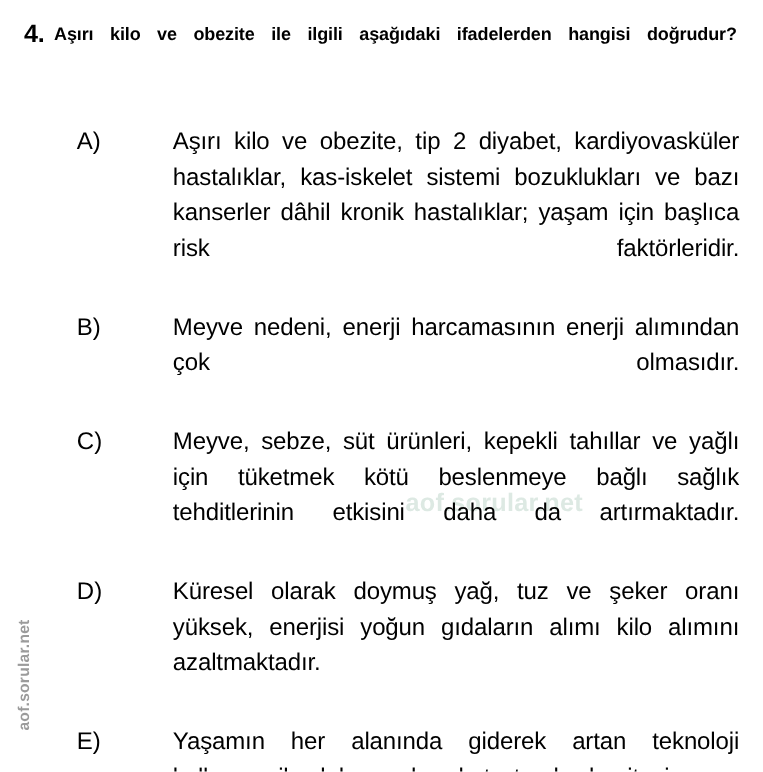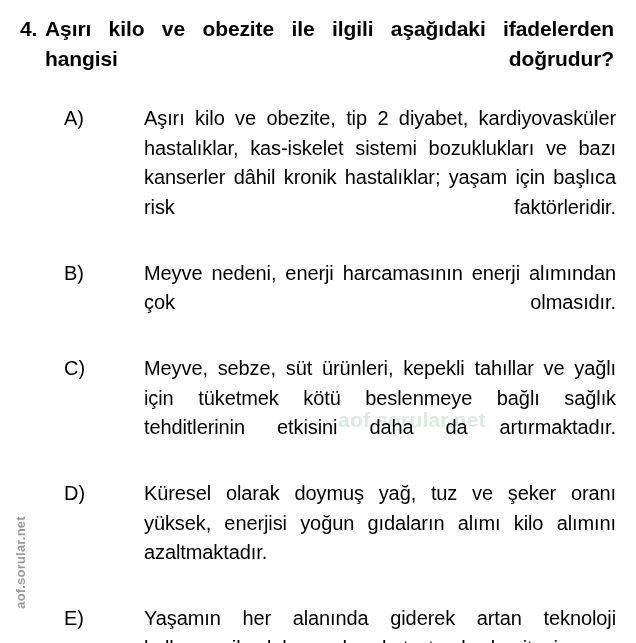--- a/index.html
+++ b/index.html
@@ -70,21 +70,21 @@
   .q-num {
     flex: 0 0 auto;
     width: 25px;
     font-size: 21px;
     font-weight: bold;
     line-height: 30px;
     letter-spacing: -0.2px;
   }
   .q-text {
     flex: 1 1 auto;
-    font-size: 21px;
+    font-size: 15px;
     font-weight: bold;
     line-height: 30px;
     text-align: justify;
     text-justify: inter-word;
     letter-spacing: -0.1px;
     word-spacing: 0.5px;
   }
   
   .q-text::after, .opt-text::after {
     content: "";

